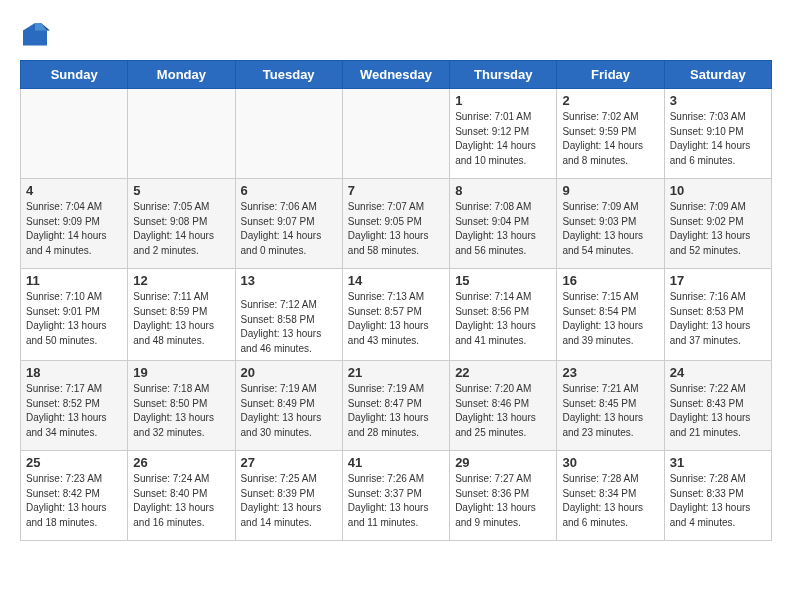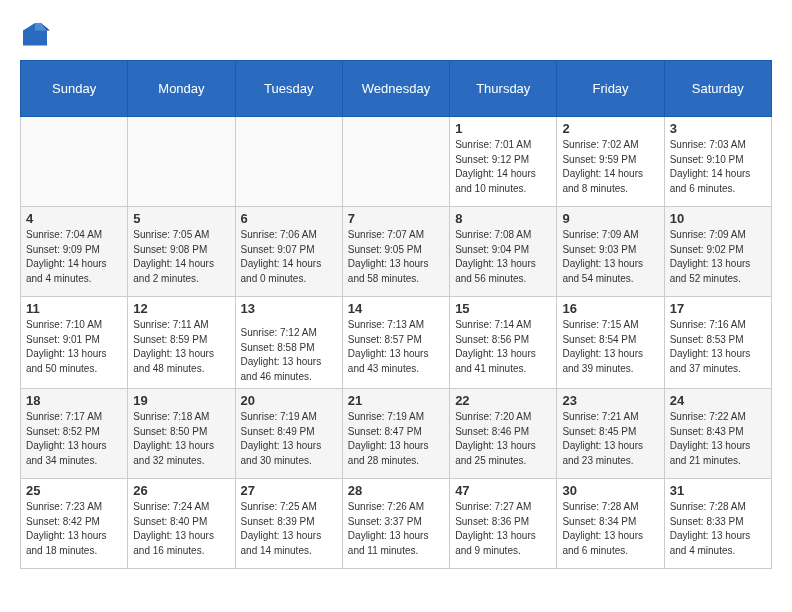--- a/index.html
+++ b/index.html
@@ -53,23 +53,23 @@
       color: #555;
     }
     table {
       width: 100%;
       border-collapse: collapse;
       table-layout: fixed;
     }
     thead th {
       background-color: #2a6bbf;
       color: white;
-      padding: 20px 4px;
+      padding: 6px 4px;
       font-size: 13px;
-      font-weight: normal;
+      font-weight: bold;
       text-align: center;
       border: 1px solid #1a5aaf;
       margin-left: 19px;
     }
     tbody td {
       border: 1px solid #ccc;
       vertical-align: top;
       padding: 4px 5px;
       font-size: 11px;
       color: #333;
@@ -327,28 +327,28 @@
 and 16 minutes.</div>
         </td>
         <td>
           <span class="day-num">27</span>
           <div class="day-info" style="white-space: pre-line;">Sunrise: 7:25 AM
 Sunset: 8:39 PM
 Daylight: 13 hours
 and 14 minutes.</div>
         </td>
         <td>
-          <span class="day-num">28</span>
+          <span class="day-num">41</span>
           <div class="day-info" style="white-space: pre-line;">Sunrise: 7:26 AM
 Sunset: 3:37 PM
 Daylight: 13 hours
 and 11 minutes.</div>
         </td>
         <td>
-          <span class="day-num">47</span>
+          <span class="day-num">29</span>
           <div class="day-info" style="white-space: pre-line;">Sunrise: 7:27 AM
 Sunset: 8:36 PM
 Daylight: 13 hours
 and 9 minutes.</div>
         </td>
         <td>
           <span class="day-num">30</span>
           <div class="day-info" style="white-space: pre-line;">Sunrise: 7:28 AM
 Sunset: 8:34 PM
 Daylight: 13 hours

